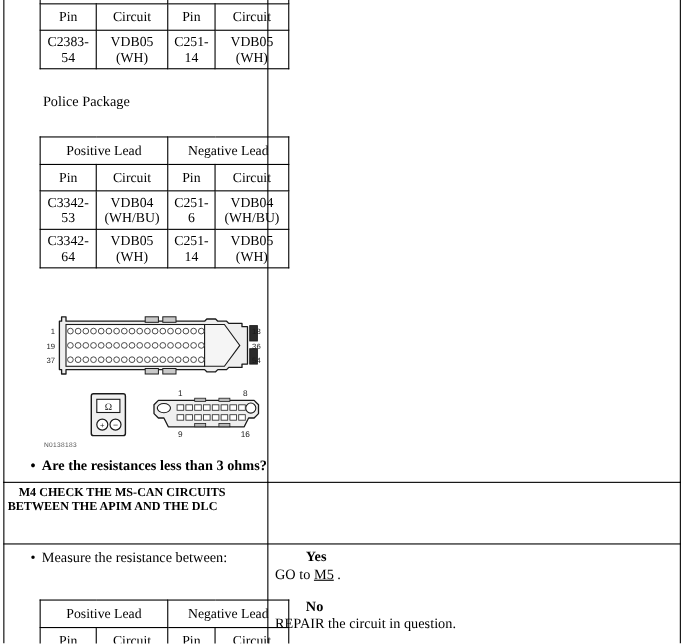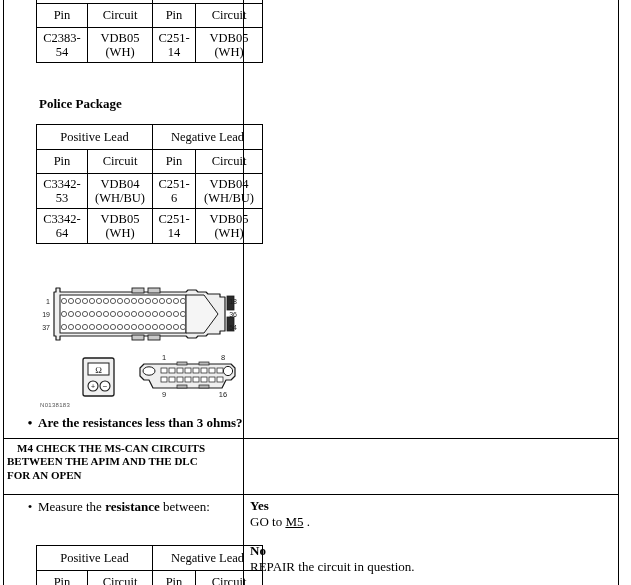--- a/index.html
+++ b/index.html
@@ -69,22 +69,22 @@
     top: 0;
     width: 0;
     height: 439px;
     border-left: 1px solid #000;
   }
 
   
   #police-heading {
     position: absolute;
     left: 39px;
-    top: 96px;
-    font-weight: bold;
+    top: 84px;
+    font-weight: normal;
     font-size: 13px;
   }
   #police-table {
     position: absolute;
     left: 36px;
     top: 124px;
   }
 
   
   #figure-block {
@@ -145,38 +145,38 @@
     line-height: 1.22;
   }
   #m4-heading .indent-first { padding-left: 10px; }
 
   #measure-line {
     position: absolute;
     left: 22px;
     top: 499px;
     font-size: 13px;
   }
-  #measure-line b { font-weight: bold; text-align: right; }
+  #measure-line b { font-weight: normal; text-align: right; }
 
   #bottom-table {
     position: absolute;
     left: 36px;
     top: 545px;
   }
 
   
   #answers {
     position: absolute;
     left: 250px;
     top: 498px;
     width: 360px;
     font-size: 13px;
     line-height: 1.25;
   }
-  #answers .ans-label { font-weight: bold; }
+  #answers .ans-label { font-weight: bold; margin-left: 28px; }
   #answers .ans-gap { height: 12px; }
   #answers a {
     color: #000000;
     text-decoration: underline;
   }
 
   
   #bot-frame-left  { position: absolute; left: 3px;   top: 438px; width: 0; height: 147px; border-left: 1px solid #000; }
   #bot-frame-mid   { position: absolute; left: 243px; top: 438px; width: 0; height: 147px; border-left: 1px solid #000; }
   #bot-frame-right { position: absolute; left: 618px; top: 438px; width: 0; height: 147px; border-left: 1px solid #000; }
@@ -384,21 +384,20 @@
 </div>
 
 <div id="q-resistance" class="bullet-line">
   <span class="bullet-dot">•</span>
   <span>Are the resistances less than 3 ohms?</span>
 </div>
 
 <div id="m4-heading">
   <div class="indent-first">M4 CHECK THE MS-CAN CIRCUITS</div>
   <div>BETWEEN THE APIM AND THE DLC</div>
-  <div>FOR AN OPEN</div>
 </div>
 
 <div id="measure-line" class="bullet-line">
   <span class="bullet-dot">•</span>
   <span><span>Measure the </span><b>resistance</b><span> between:</span></span>
 </div>
 
 <table class="lead-table" id="bottom-table">
   <tbody>
       <tr>

